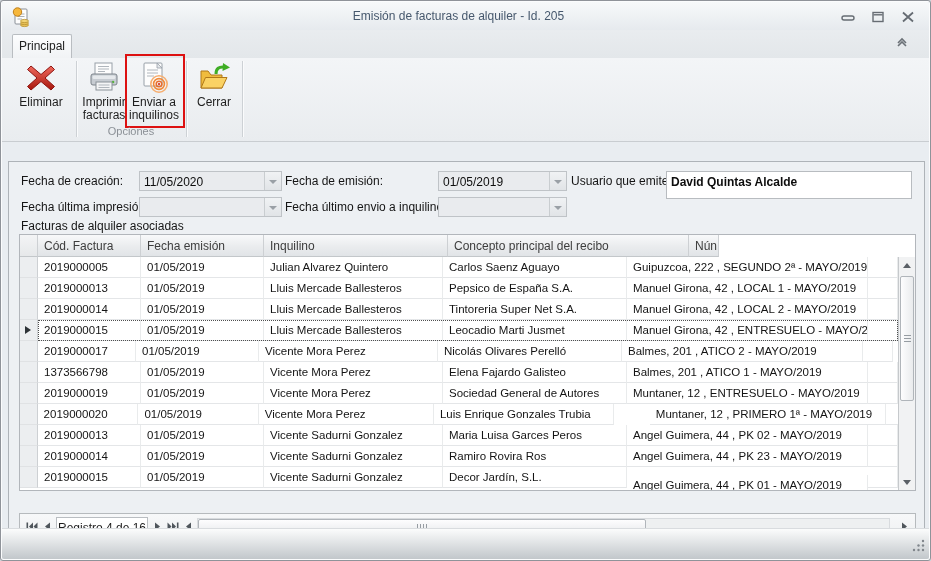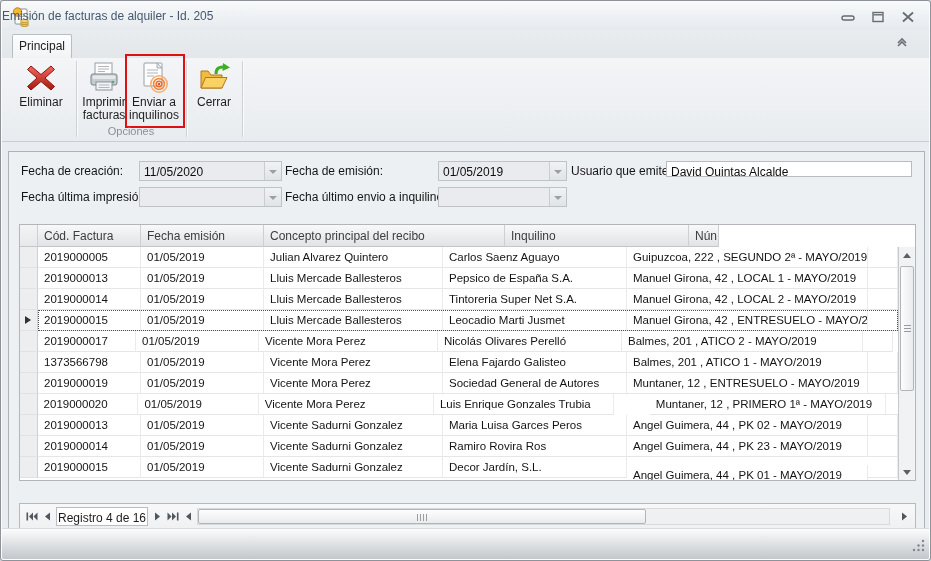--- a/index.html
+++ b/index.html
@@ -5,21 +5,21 @@
   html,body{margin:0;padding:0;}
   body{width:931px;height:561px;position:relative;font-family:"Liberation Sans",sans-serif;
        font-size:12px;background:#cfd4d9;overflow:hidden;}
   #win{position:absolute;left:0;top:0;width:929px;height:559px;border:1px solid #8f9399;
        border-radius:3px;background:#e9edf1;box-shadow:inset 0 0 0 1px #fbfcfd;}
 
   
   .titlebar{position:absolute;left:1px;top:1px;right:1px;height:28px;
             background:linear-gradient(#f7f9fa,#e6eaee);border-radius:2px 2px 0 0;}
   .title-icon{position:absolute;left:9px;top:4px;}
-  .title-text{position:absolute;left:0;right:14px;top:7px;color:#46586d;}
+  .title-text{position:absolute;left:0;right:14px;top:7px;text-align:center;color:#46586d;}
   .winbtn{position:absolute;top:8px;width:18px;height:14px;cursor:pointer;}
   .winbtn svg{display:block;margin:0 auto;}
 
   
   .tabrow{position:absolute;left:1px;top:29px;right:1px;height:28px;
           background:linear-gradient(#e9ecef,#e3e7ea);}
   .tab{position:absolute;left:10px;top:4px;width:60px;height:24px;box-sizing:border-box;
        border:1px solid #b9bdc1;border-bottom:none;border-radius:2px 2px 0 0;
        background:linear-gradient(#fcfdfe,#f1f3f5);text-align:center;padding-top:4px;color:#222;}
   .collapse-btn{position:absolute;right:18px;top:6px;width:18px;height:16px;text-align:center;cursor:pointer;}
@@ -28,31 +28,31 @@
   .ribbon{position:absolute;left:1px;top:57px;right:1px;height:83px;
           background:linear-gradient(#f3f5f7,#e9ecef);border-bottom:1px solid #c9cdd1;}
   .rsep{position:absolute;top:3px;height:76px;width:0;border-left:1px solid #cdd1d5;border-right:1px solid #fafbfc;}
   .rbtn{position:absolute;top:2px;height:68px;display:flex;flex-direction:column;align-items:center;
         text-align:center;color:#1e1e1e;line-height:13px;cursor:pointer;}
   .rbtn .ric{height:36px;display:flex;align-items:center;}
   .group-caption{position:absolute;top:67px;text-align:center;color:#8b9096;font-size:11px;}
   .hl-rect{position:absolute;left:123px;top:-4px;width:56px;height:70px;border:2px solid #dd1111;}
 
   
-  .panel{position:absolute;left:7px;top:150px;width:915px;height:378px;box-sizing:content-box;
+  .panel{position:absolute;left:7px;top:160px;width:915px;height:378px;box-sizing:content-box;
          border:1px solid #aeb3b8;background:#edf0f3;}
   .flabel{position:absolute;color:#151515;white-space:nowrap;}
   .combo{position:absolute;height:20px;border:1px solid #bfc3c7;box-sizing:border-box;
          background:#e9ebee;display:flex;}
   .combo .ct{flex:1;padding:3px 0 0 4px;color:#0d0d0d;white-space:nowrap;overflow:hidden;}
   .combo .cb{width:16px;border-left:1px solid #c9cdd0;background:linear-gradient(#f0f2f4,#e1e4e7);
              display:flex;align-items:flex-start;justify-content:center;cursor:pointer;}
   .combo .tri{width:0;height:0;border:4px solid transparent;border-top:4px solid #9aa0a6;margin-top:8px;}
-  .textbox{position:absolute;height:16px;background:#fff;border:1px solid #b8bcc0;box-sizing:border-box;
-           padding:3px 0 0 4px;color:#0d0d0d;white-space:nowrap;overflow:hidden;}
+  .textbox{position:absolute;height:28px;background:#fff;border:1px solid #b8bcc0;box-sizing:border-box;
+           padding:3px 0 0 4px;color:#0d0d0d;white-space:nowrap;overflow:hidden;font-weight:bold;}
 
   
   .grid{position:absolute;left:10px;top:72px;width:895px;height:255px;border:1px solid #b2b6bb;
         background:#fff;overflow:hidden;}
   .ghead{display:flex;height:22px;}
   .gh{box-sizing:border-box;height:22px;border-right:1px solid #cdd0d3;border-bottom:1px solid #c3c7ca;
       padding:4px 8px 0 6px;color:#3d3d3d;white-space:nowrap;overflow:hidden;
       background:linear-gradient(#f8f9fa,#eaecee 55%,#e1e4e7);cursor:pointer;}
   .gh.ind{padding:0;background:linear-gradient(#f3f4f5,#e6e8ea);}
   .grow{display:flex;height:21px;position:relative;}
@@ -245,28 +245,29 @@
     </div>
 
     <div class="flabel" style="left:276px;top:38px;">Fecha último envio a inquilino:</div>
     <div class="combo" style="left:429px;top:35px;width:129px;">
       <span class="ct"></span>
       <span class="cb">
           <span class="tri"></span>
         </span>
     </div>
 
+    <div class="flabel" style="left:12px;top:57px;">Facturas de alquiler asociadas</div>
 
     <div class="grid">
       <div class="ghead" id="grid-header">
           <div class="gh ind" style="width: 18px;"></div>
           <div class="gh" style="width: 103px;">Cód. Factura</div>
           <div class="gh" style="width: 123px;">Fecha emisión</div>
+          <div class="gh" style="width: 184px;">Inquilino</div>
           <div class="gh" style="width: 241px;">Concepto principal del recibo</div>
-          <div class="gh" style="width: 184px;">Inquilino</div>
           <div class="gh" style="width: 30px;">Nún</div>
         </div>
       <div id="grid-rows">
           <div class="grow">
             <div class="gind"></div>
             <div class="gcell" style="width: 103px;">2019000005</div>
             <div class="gcell" style="width: 123px;">01/05/2019</div>
             <div class="gcell" style="width: 179px;">Julian Alvarez Quintero</div>
             <div class="gcell" style="width: 184px;">Carlos Saenz Aguayo</div>
             <div class="gcell" style="width: 241px;">Guipuzcoa, 222 , SEGUNDO 2ª - MAYO/2019</div>

